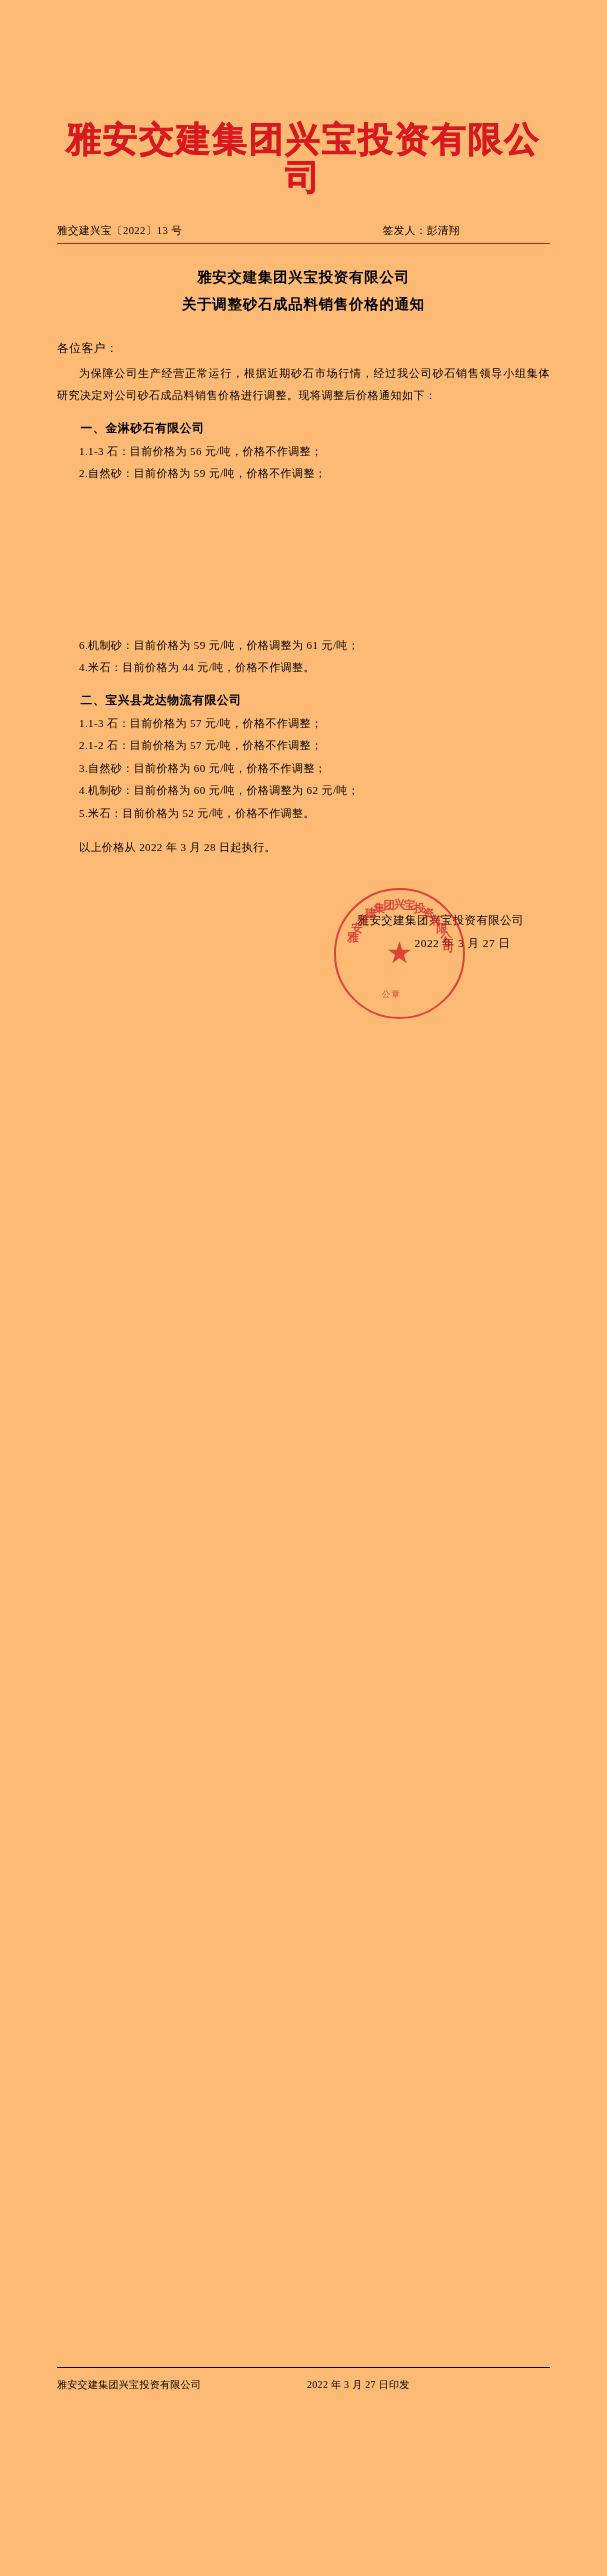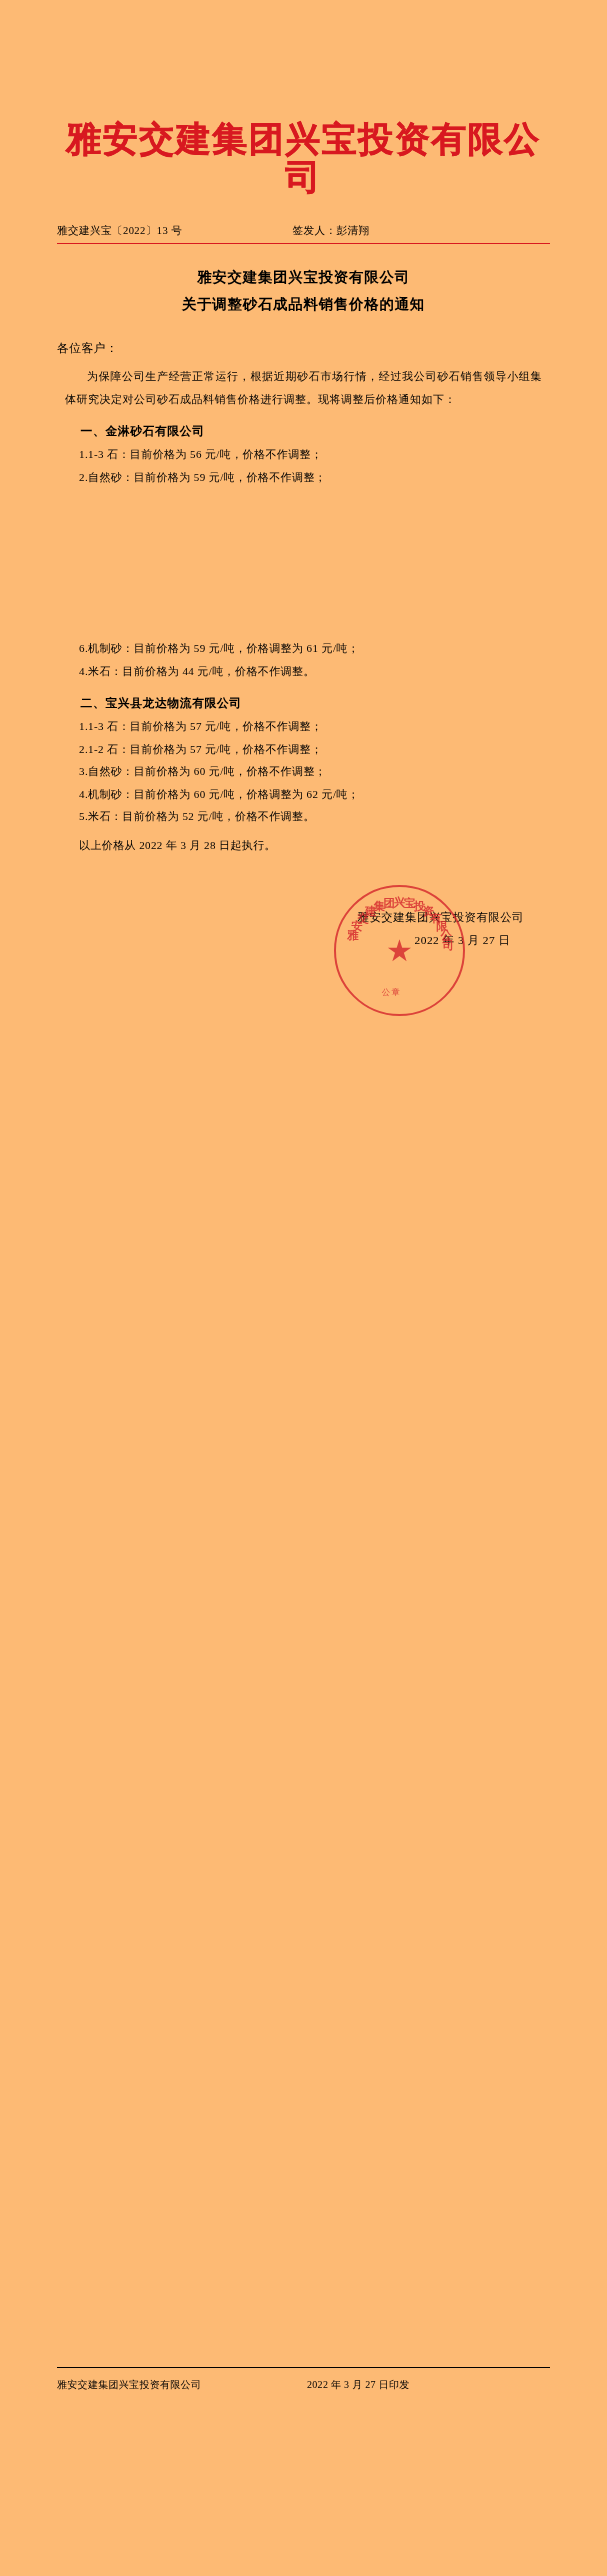--- a/index.html
+++ b/index.html
@@ -47,21 +47,21 @@
     align-items: flex-end;
     font-size: 10.6px;
     letter-spacing: 0.4px;
     padding-top: 16.7px;
   }
   .meta-number {
     width: 228px;
   }
   .meta-signer {
     flex: 1;
-    text-align: left;
+    text-align: center;
     padding-left: 7.6px;
   }
   .red-rule {
     height: 1.5px;
     background: #d81920;
     margin-top: 4.6px;
     margin-bottom: 20px;
   }
   .title {
     text-align: center;
@@ -75,21 +75,21 @@
   .salutation {
     font-size: 11.8px;
     letter-spacing: 0.4px;
     margin-top: 24px;
     margin-bottom: 4.6px;
   }
   p.body-text {
     font-size: 11px;
     line-height: 2.05;
     letter-spacing: 0.5px;
-    margin: 8px;
+    margin: 0;
     text-align: justify;
   }
   p.indent {
     text-indent: 2em;
   }
   .section-head {
     font-weight: bold;
     font-size: 11.8px;
     letter-spacing: 0.6px;
     margin-top: 13.7px;
@@ -104,21 +104,21 @@
     text-indent: 2em;
   }
   .gap-block {
     height: 149px;
   }
   .effective {
     font-size: 11px;
     line-height: 2.05;
     letter-spacing: 0.4px;
     text-indent: 2em;
-    margin-top: 6px;
+    margin-top: 12px;
   }
   
   .sign-block {
     margin-top: 50px;
     text-align: right;
     position: relative;
     padding-right: 26px;
   }
   .sign-company {
     font-size: 11.4px;

